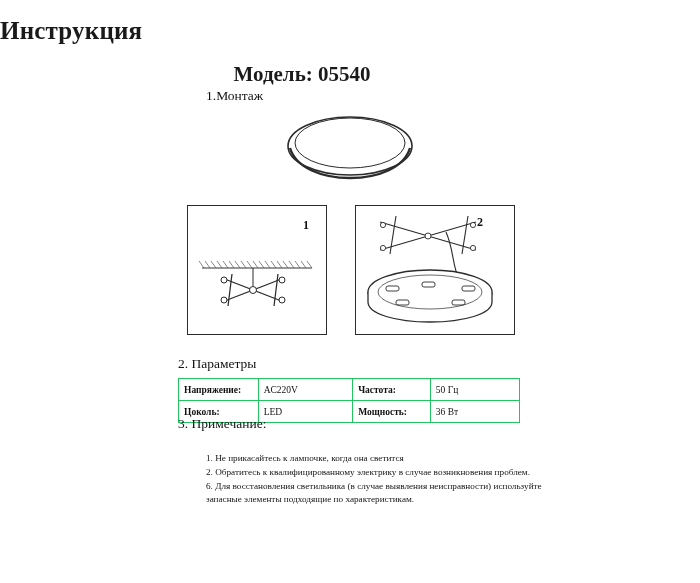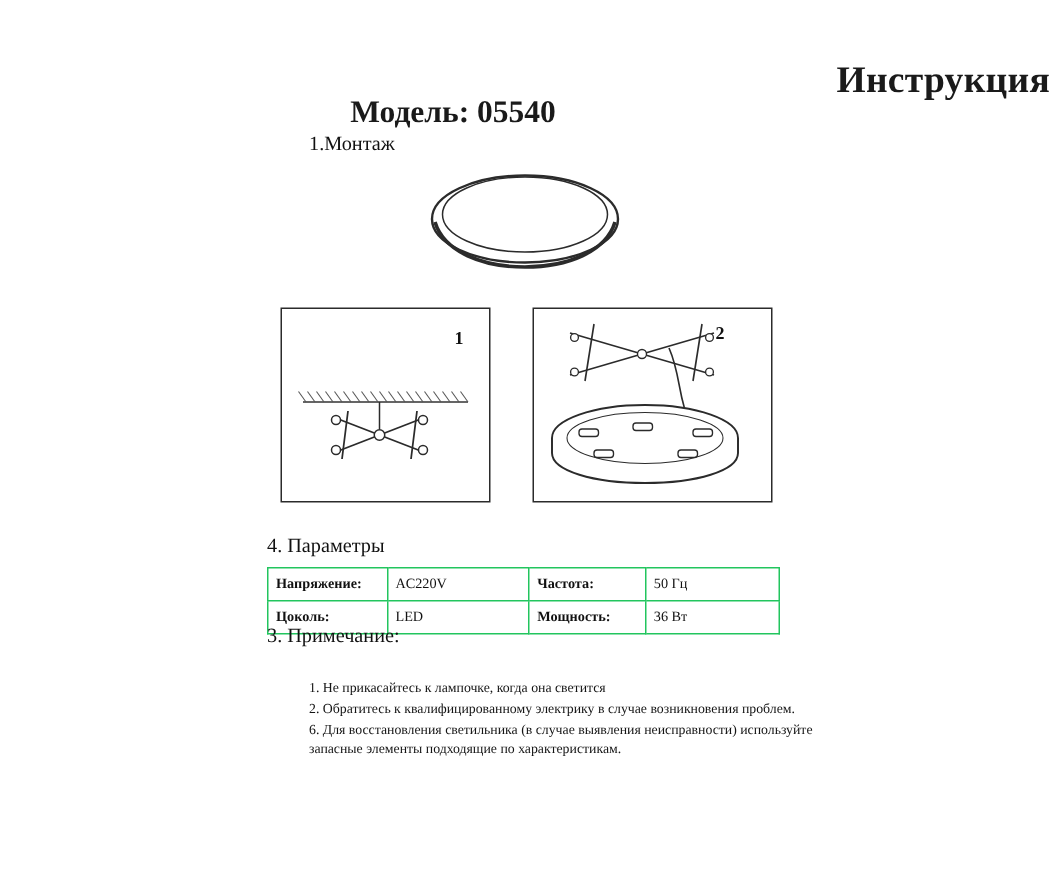--- a/index.html
+++ b/index.html
@@ -17,23 +17,23 @@
   .page {
     position: relative;
     width: 700px;
     height: 583px;
   }
 
   
   .doc-title {
     position: absolute;
     left: 0;
-    top: 40px;
+    top: 17px;
     width: 700px;
-    text-align: right;
+    text-align: left;
     font-size: 25px;
     font-weight: bold;
     letter-spacing: 0.2px;
   }
   .doc-model {
     position: absolute;
     left: 0;
     top: 62px;
     width: 604px;
     text-align: center;
@@ -205,21 +205,21 @@
         <rect x="30" y="80" width="13" height="5" rx="2"></rect>
         <rect x="106" y="80" width="13" height="5" rx="2"></rect>
         <rect x="40" y="94" width="13" height="5" rx="2"></rect>
         <rect x="96" y="94" width="13" height="5" rx="2"></rect>
         <rect x="66" y="76" width="13" height="5" rx="2"></rect>
       </g>
     </svg>
   </div>
   <div class="box-num" id="num2">2</div>
 
-  <div class="section-heading" id="sec2">4. Параметры</div>
+  <div class="section-heading" id="sec2">2. Параметры</div>
 
   <table class="param-table">
     <tbody>
       <tr>
         <td class="label">Напряжение:</td>
         <td class="val">AC220V</td>
         <td class="label">Частота:</td>
         <td class="val">50 Гц</td>
       </tr>
       <tr>

